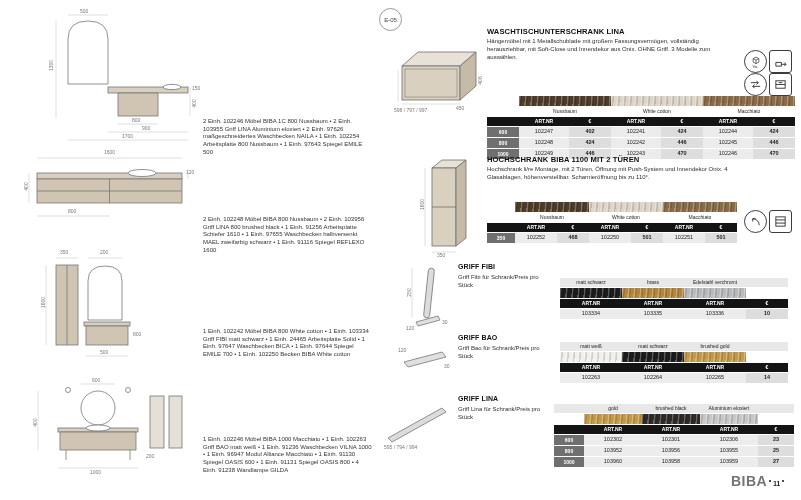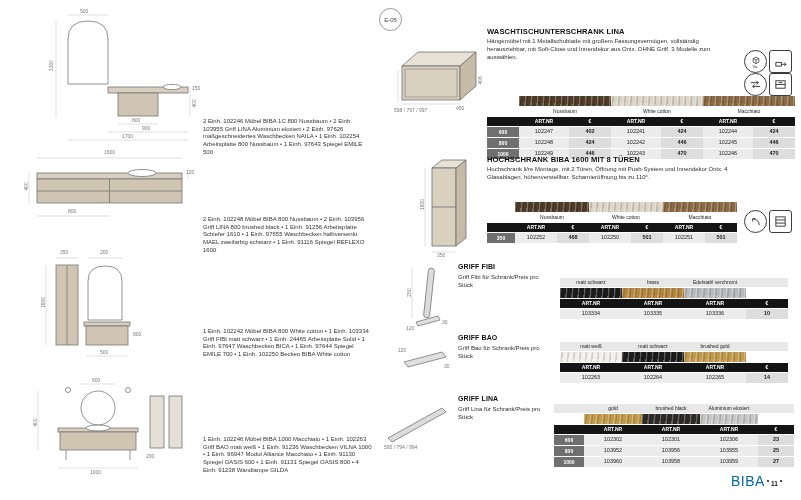--- a/index.html
+++ b/index.html
@@ -24,21 +24,21 @@
   .tex{height:100%;width:100%;position:relative;}
   .tex::after{content:"";position:absolute;inset:0;background:repeating-linear-gradient(95deg,rgba(255,255,255,.28) 0 1px,rgba(0,0,0,.14) 2px 3px,transparent 3px 6px);}
   tr.nm td{height:9px;font-size:5px;background:#fff;color:#222;}
   tr.nm.grey td{background:#e8e8e8;}
   tr.hd td{height:9px;background:#141414;color:#fff;font-size:5px;font-weight:bold;}
   tr.dr td{height:10px;background:#ececec;}
   tr.dr td.pr{background:#dddddd;font-weight:bold;}
   tr.dr td.sz{background:#6f6f6f;color:#fff;font-weight:bold;font-size:5px;}
   .ptable td.blank{background:#ffffff;}
   .logo{position:absolute;left:731px;top:474px;display:flex;align-items:baseline;gap:2px;}
-  .logo .brand{font-size:14px;font-weight:normal;color:#0369a1;letter-spacing:.5px;line-height:1;}
+  .logo .brand{font-size:14px;font-weight:bold;color:#737373;letter-spacing:.5px;line-height:1;}
   .logo .pgdot{width:2px;height:2px;background:#111;border-radius:50%;align-self:center;}
   .logo .pg{font-size:6.5px;font-weight:bold;color:#111;}
 </style>
 </head>
 <body>
 
 <div class="page">
 
   <div class="abs" style="left:22px;top:8px;width:178px;height:138px;">
     <svg class="lineart" width="178" height="138" viewBox="0 0 178 138">
@@ -251,21 +251,21 @@
       <td>102249</td>
       <td class="pr">446</td>
       <td>102243</td>
       <td class="pr">470</td>
       <td>102246</td>
       <td class="pr">470</td>
     </tr>
   </tbody>
     </table>
 
-  <h2 class="stitle" style="left:487px;top:155px;">HOCHSCHRANK BIBA 1600 MIT 8 TÜREN</h2>
+  <h2 class="stitle" style="left:487px;top:155px;">HOCHSCHRANK BIBA 1100 MIT 2 TÜREN</h2>
   <p class="sdesc" style="left:487px;top:166px;width:250px;">Hochschrank li/re Montage, mit 2 Türen, Öffnung mit Push-System und Innendekor Onix. 4 Glasablagen, höhenverstellbar. Scharnieröffnung bis zu 110°.</p>
 
   <div class="abs" style="left:420px;top:150px;width:64px;height:108px;">
     <svg class="lineart" width="64" height="108" viewBox="0 0 64 108">
       <g stroke="#bcbcbc" stroke-width="0.5">
         <line x1="5" y1="18" x2="5" y2="96"></line>
           <line x1="12" y1="102" x2="36" y2="102"></line>
       </g>
       <g stroke="#6e6e6e" stroke-width="0.8" fill="none">
         <polygon points="12,18 22,10 46,10 36,18" fill="#e8e2d6"></polygon>

